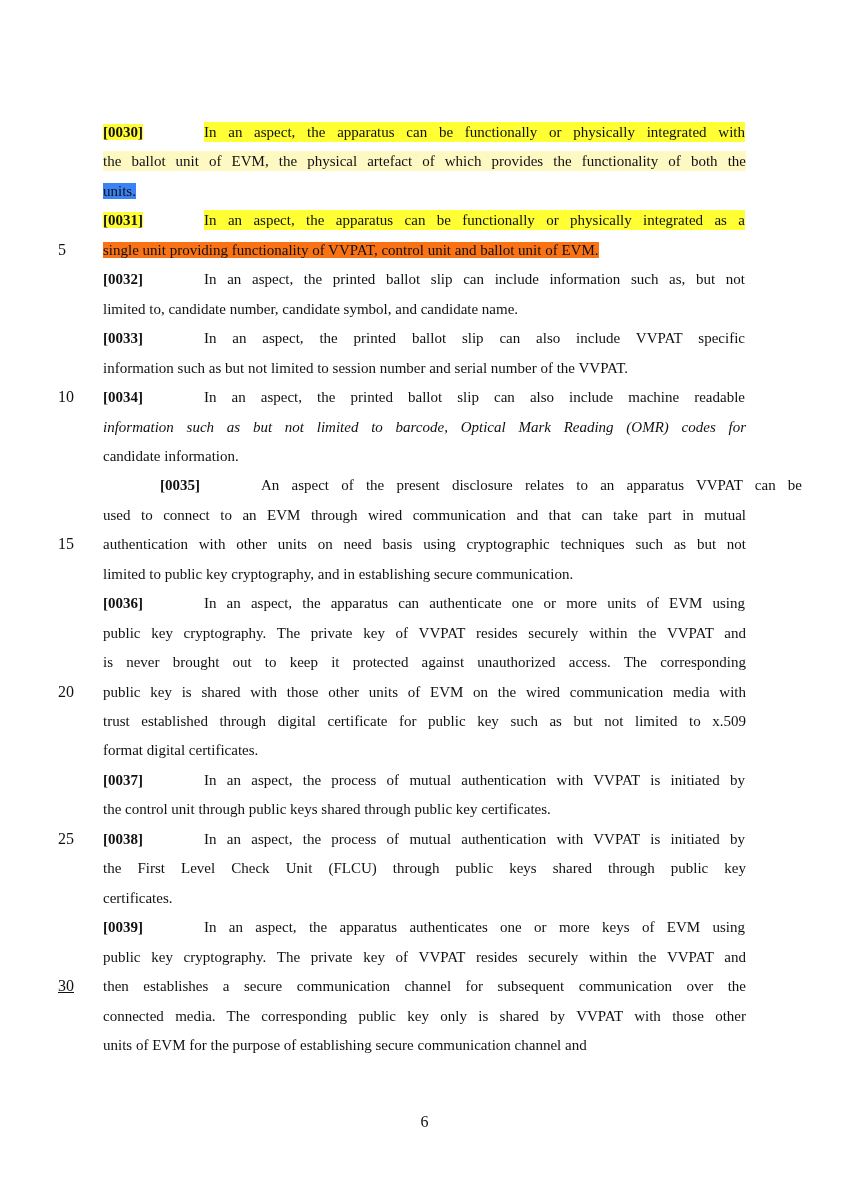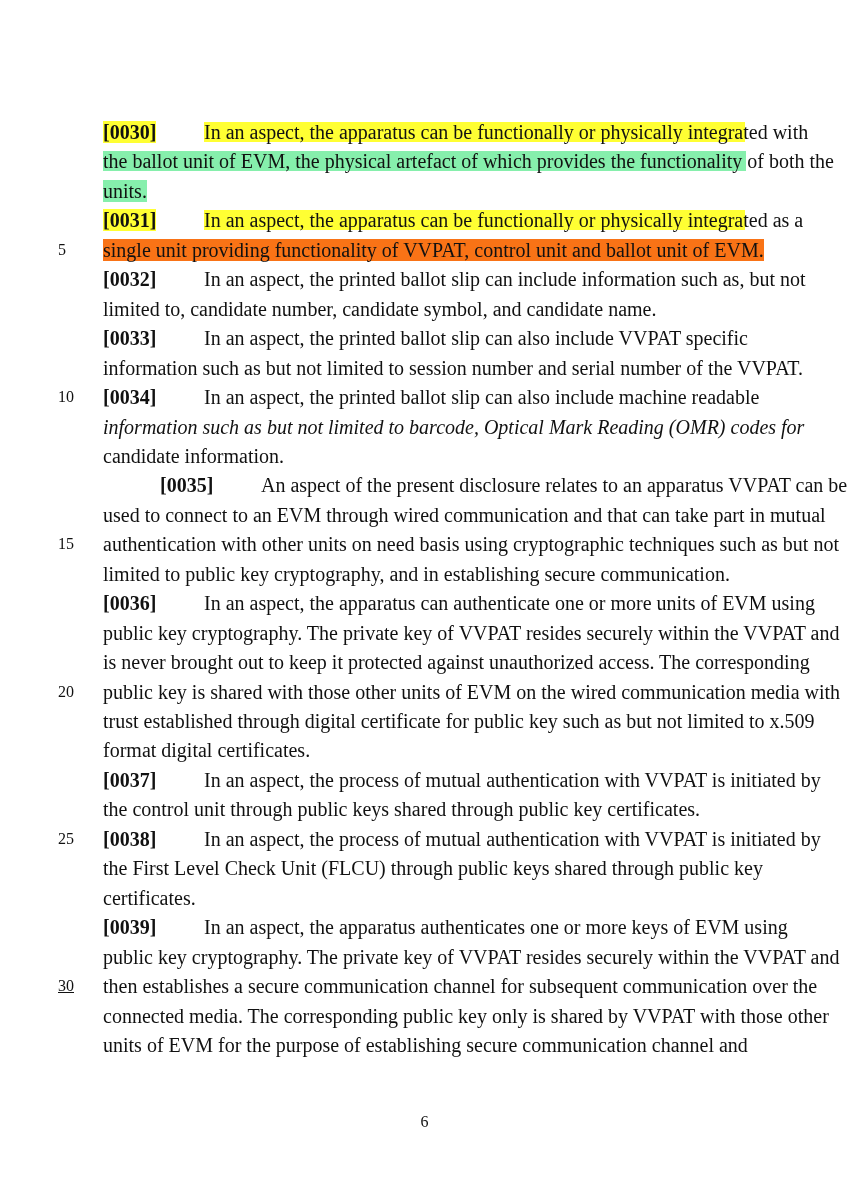--- a/index.html
+++ b/index.html
@@ -1,34 +1,34 @@
 <!DOCTYPE html>
 <html><head>
 <meta charset="utf-8">
 <style>
   html, body { margin: 0; padding: 0; background: #ffffff; }
   body { width: 849px; height: 1200px; position: relative; overflow: hidden;
          font-family: "Liberation Serif", "DejaVu Serif", serif; color: #111; }
   .page { position: absolute; left: 0; top: 0; width: 849px; height: 1200px; }
-  .line { position: absolute; left: 103px; width: 643px; font-size: 20px; line-height: 20px; white-space: nowrap; }
+  .line { position: absolute; left: 103px; width: 643px; font-size: 15px; line-height: 20px; white-space: nowrap; }
   .line.just { text-align: justify; text-align-last: justify; }
   .lnum { position: absolute; left: 58px; font-size: 16px; line-height: 20px; }
   .para-num { font-weight: bold; display: inline-block; width: 101px; }
   .hl { background: #ffff33; }
   .pagenum { position: absolute; left: 0; width: 849px; text-align: center; top: 1113px; font-size: 16px; }
 </style>
 </head>
 <body>
 
 <div class="page">
   <div id="content">
       <div>
         <div class="line just" style="top: 122px; left: 103px; text-align: left; text-align-last: auto;"><span class="para-num"><span class="hl" style="background: rgb(255, 255, 51);">[0030]</span></span><span class="hl" style="display: inline-block; width: 541px; text-align: justify; text-align-last: justify; background: rgb(255, 255, 51);">In an aspect, the apparatus can be functionally or physically integrated with</span></div>
-        <div class="line just" style="top: 151.45px;"><span style="background: #86efac; display: inline-block; width: 643px; text-align: justify; text-align-last: justify;">the ballot unit of EVM, the physical artefact of which provides the functionality of both the</span></div>
-        <div class="line" style="top: 180.9px;"><span style="background: #86efac;">units.</span></div>
+        <div class="line just" style="top: 151.45px;"><span style="background: #fef9c3; display: inline-block; width: 643px; text-align: justify; text-align-last: justify;">the ballot unit of EVM, the physical artefact of which provides the functionality of both the</span></div>
+        <div class="line" style="top: 180.9px;"><span style="background: #3b82f6;">units.</span></div>
       </div>
       <div>
         <div class="line just" style="top: 210.35px; left: 103px; text-align: left; text-align-last: auto;"><span class="para-num"><span class="hl" style="background: rgb(255, 255, 51);">[0031]</span></span><span class="hl" style="display: inline-block; width: 541px; text-align: justify; text-align-last: justify; background: rgb(255, 255, 51);">In an aspect, the apparatus can be functionally or physically integrated as a</span></div>
         <div class="line" style="top: 239.8px;"><span style="background: #f97316;">single unit providing functionality of VVPAT, control unit and ballot unit of EVM.</span></div>
       </div>
       <div>
         <div class="line just" style="top: 269.25px; left: 103px; text-align: left; text-align-last: auto;"><span class="para-num"><span>[0032]</span></span><span style="display: inline-block; width: 541px; text-align: justify; text-align-last: justify;">In an aspect, the printed ballot slip can include information such as, but not</span></div>
         <div class="line" style="top: 298.7px;">limited to, candidate number, candidate symbol, and candidate name.</div>
       </div>
       <div>

